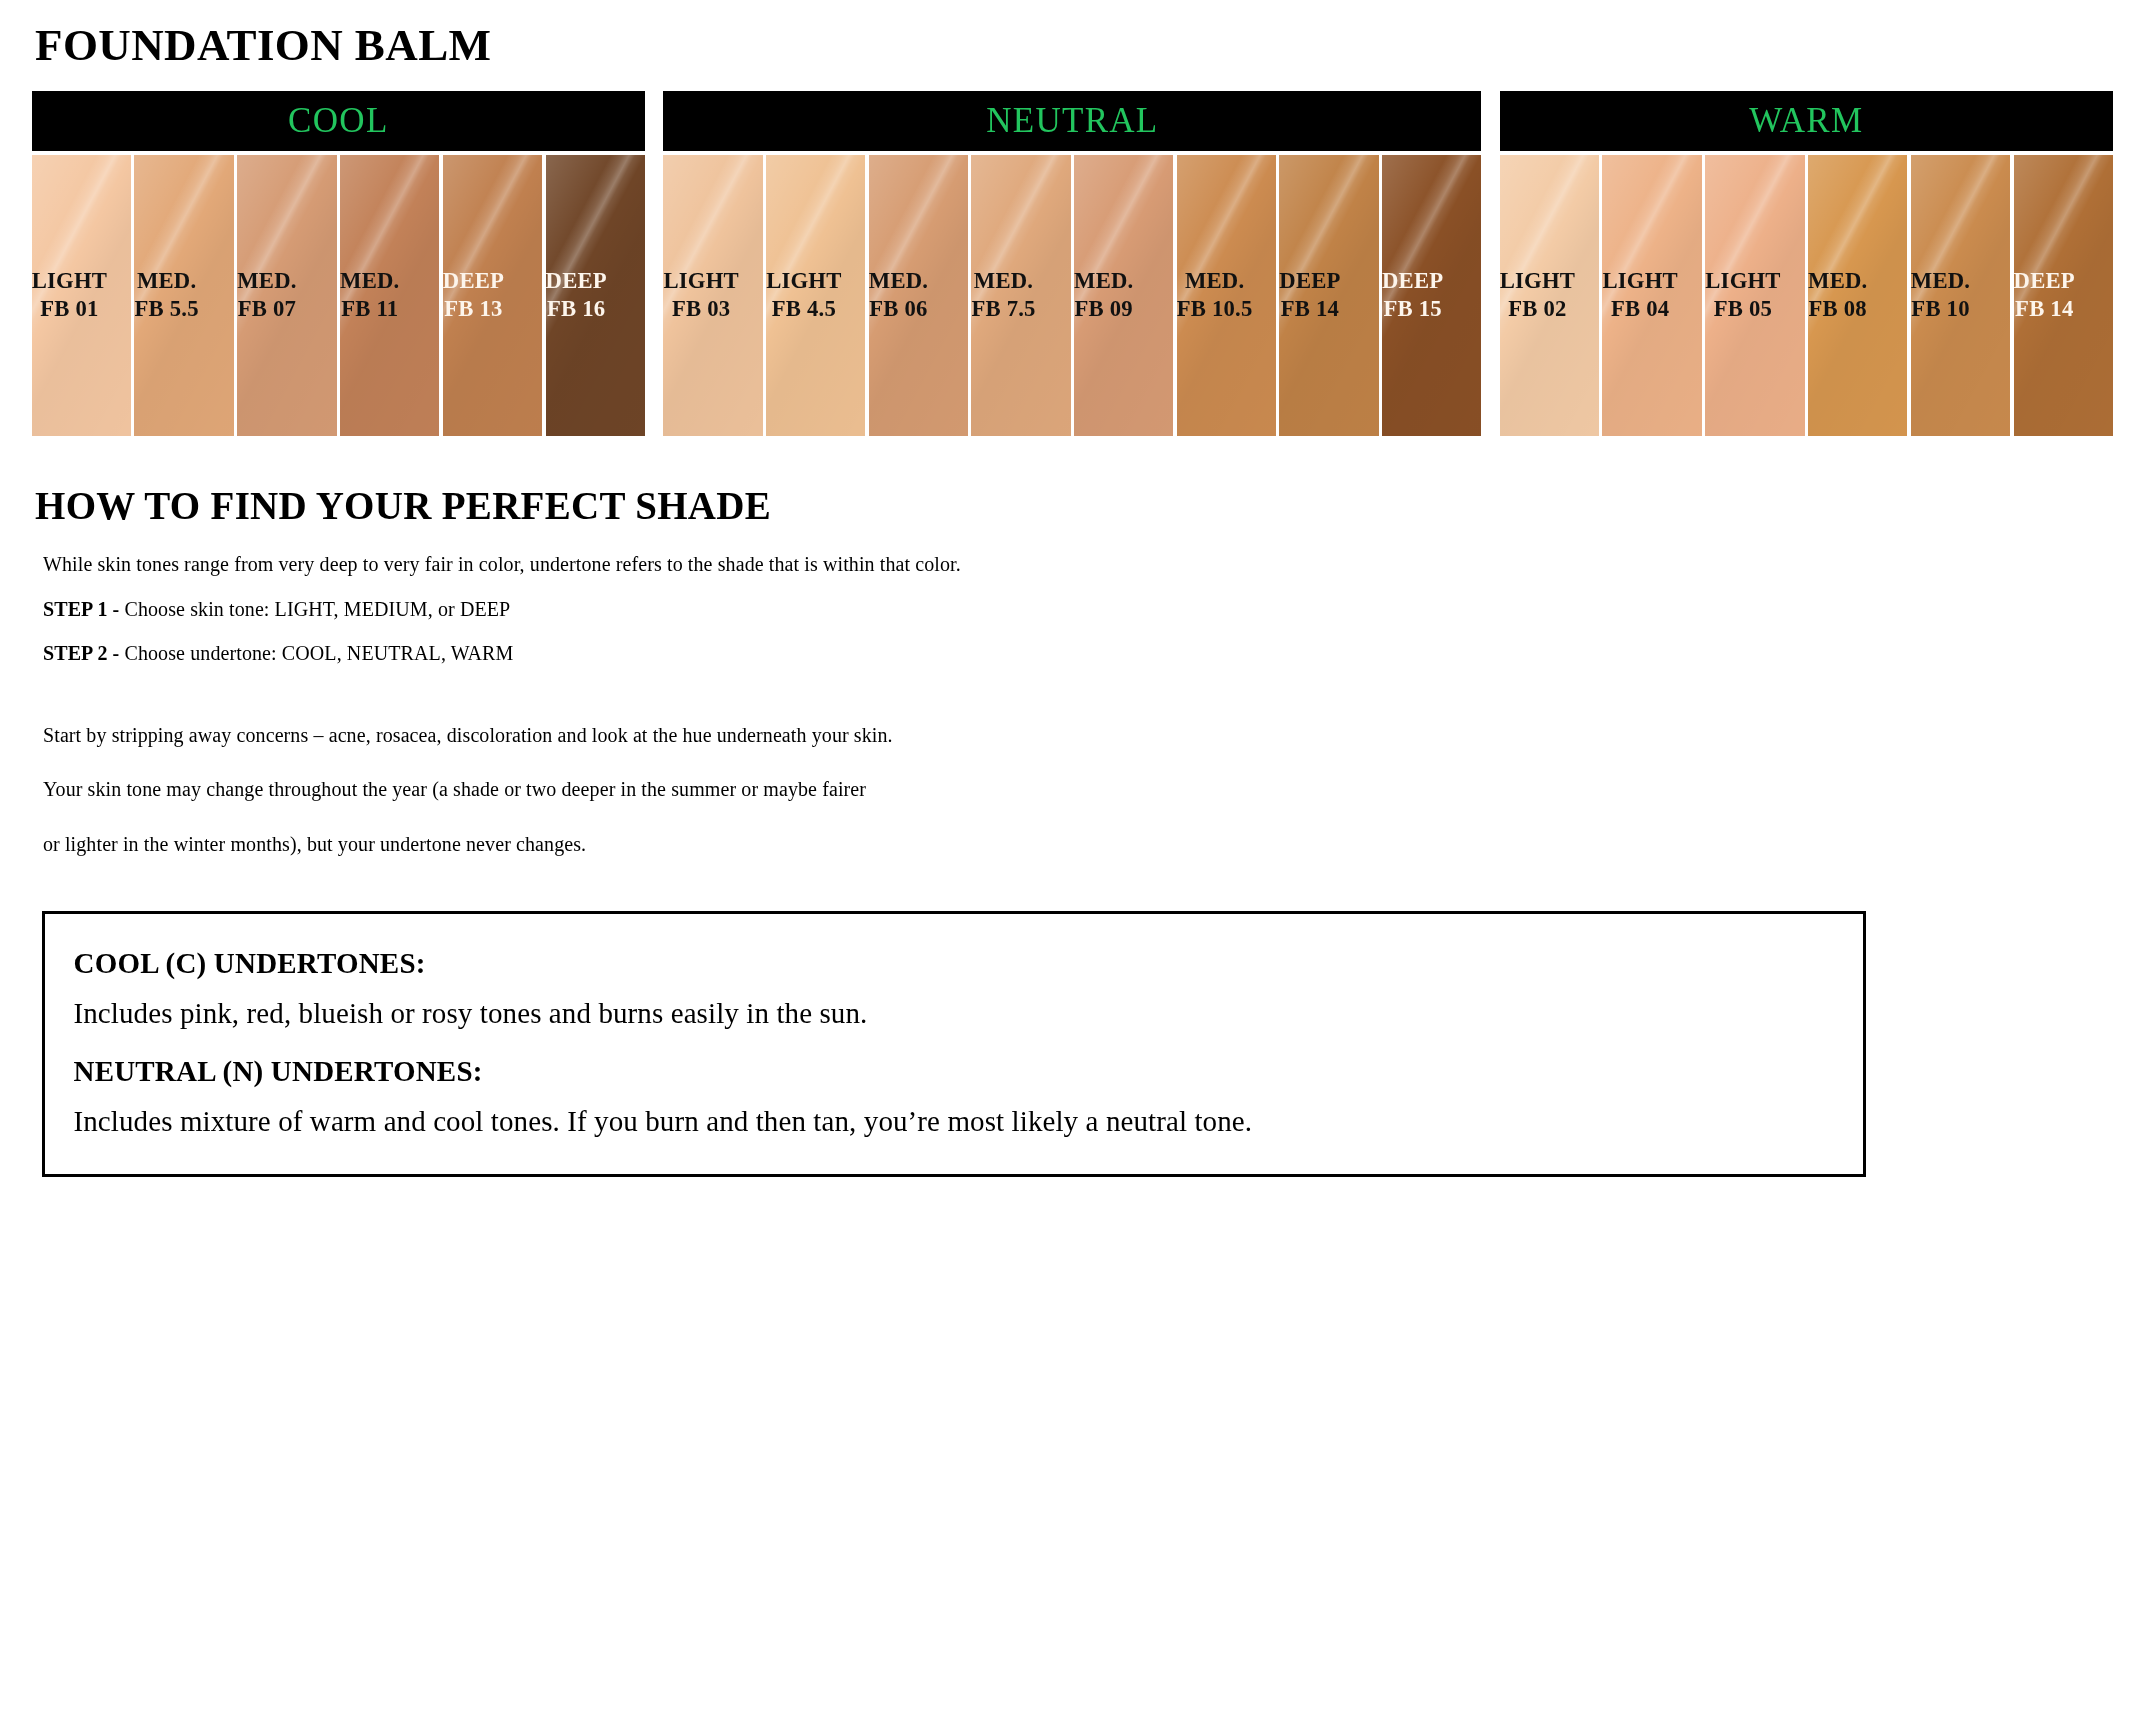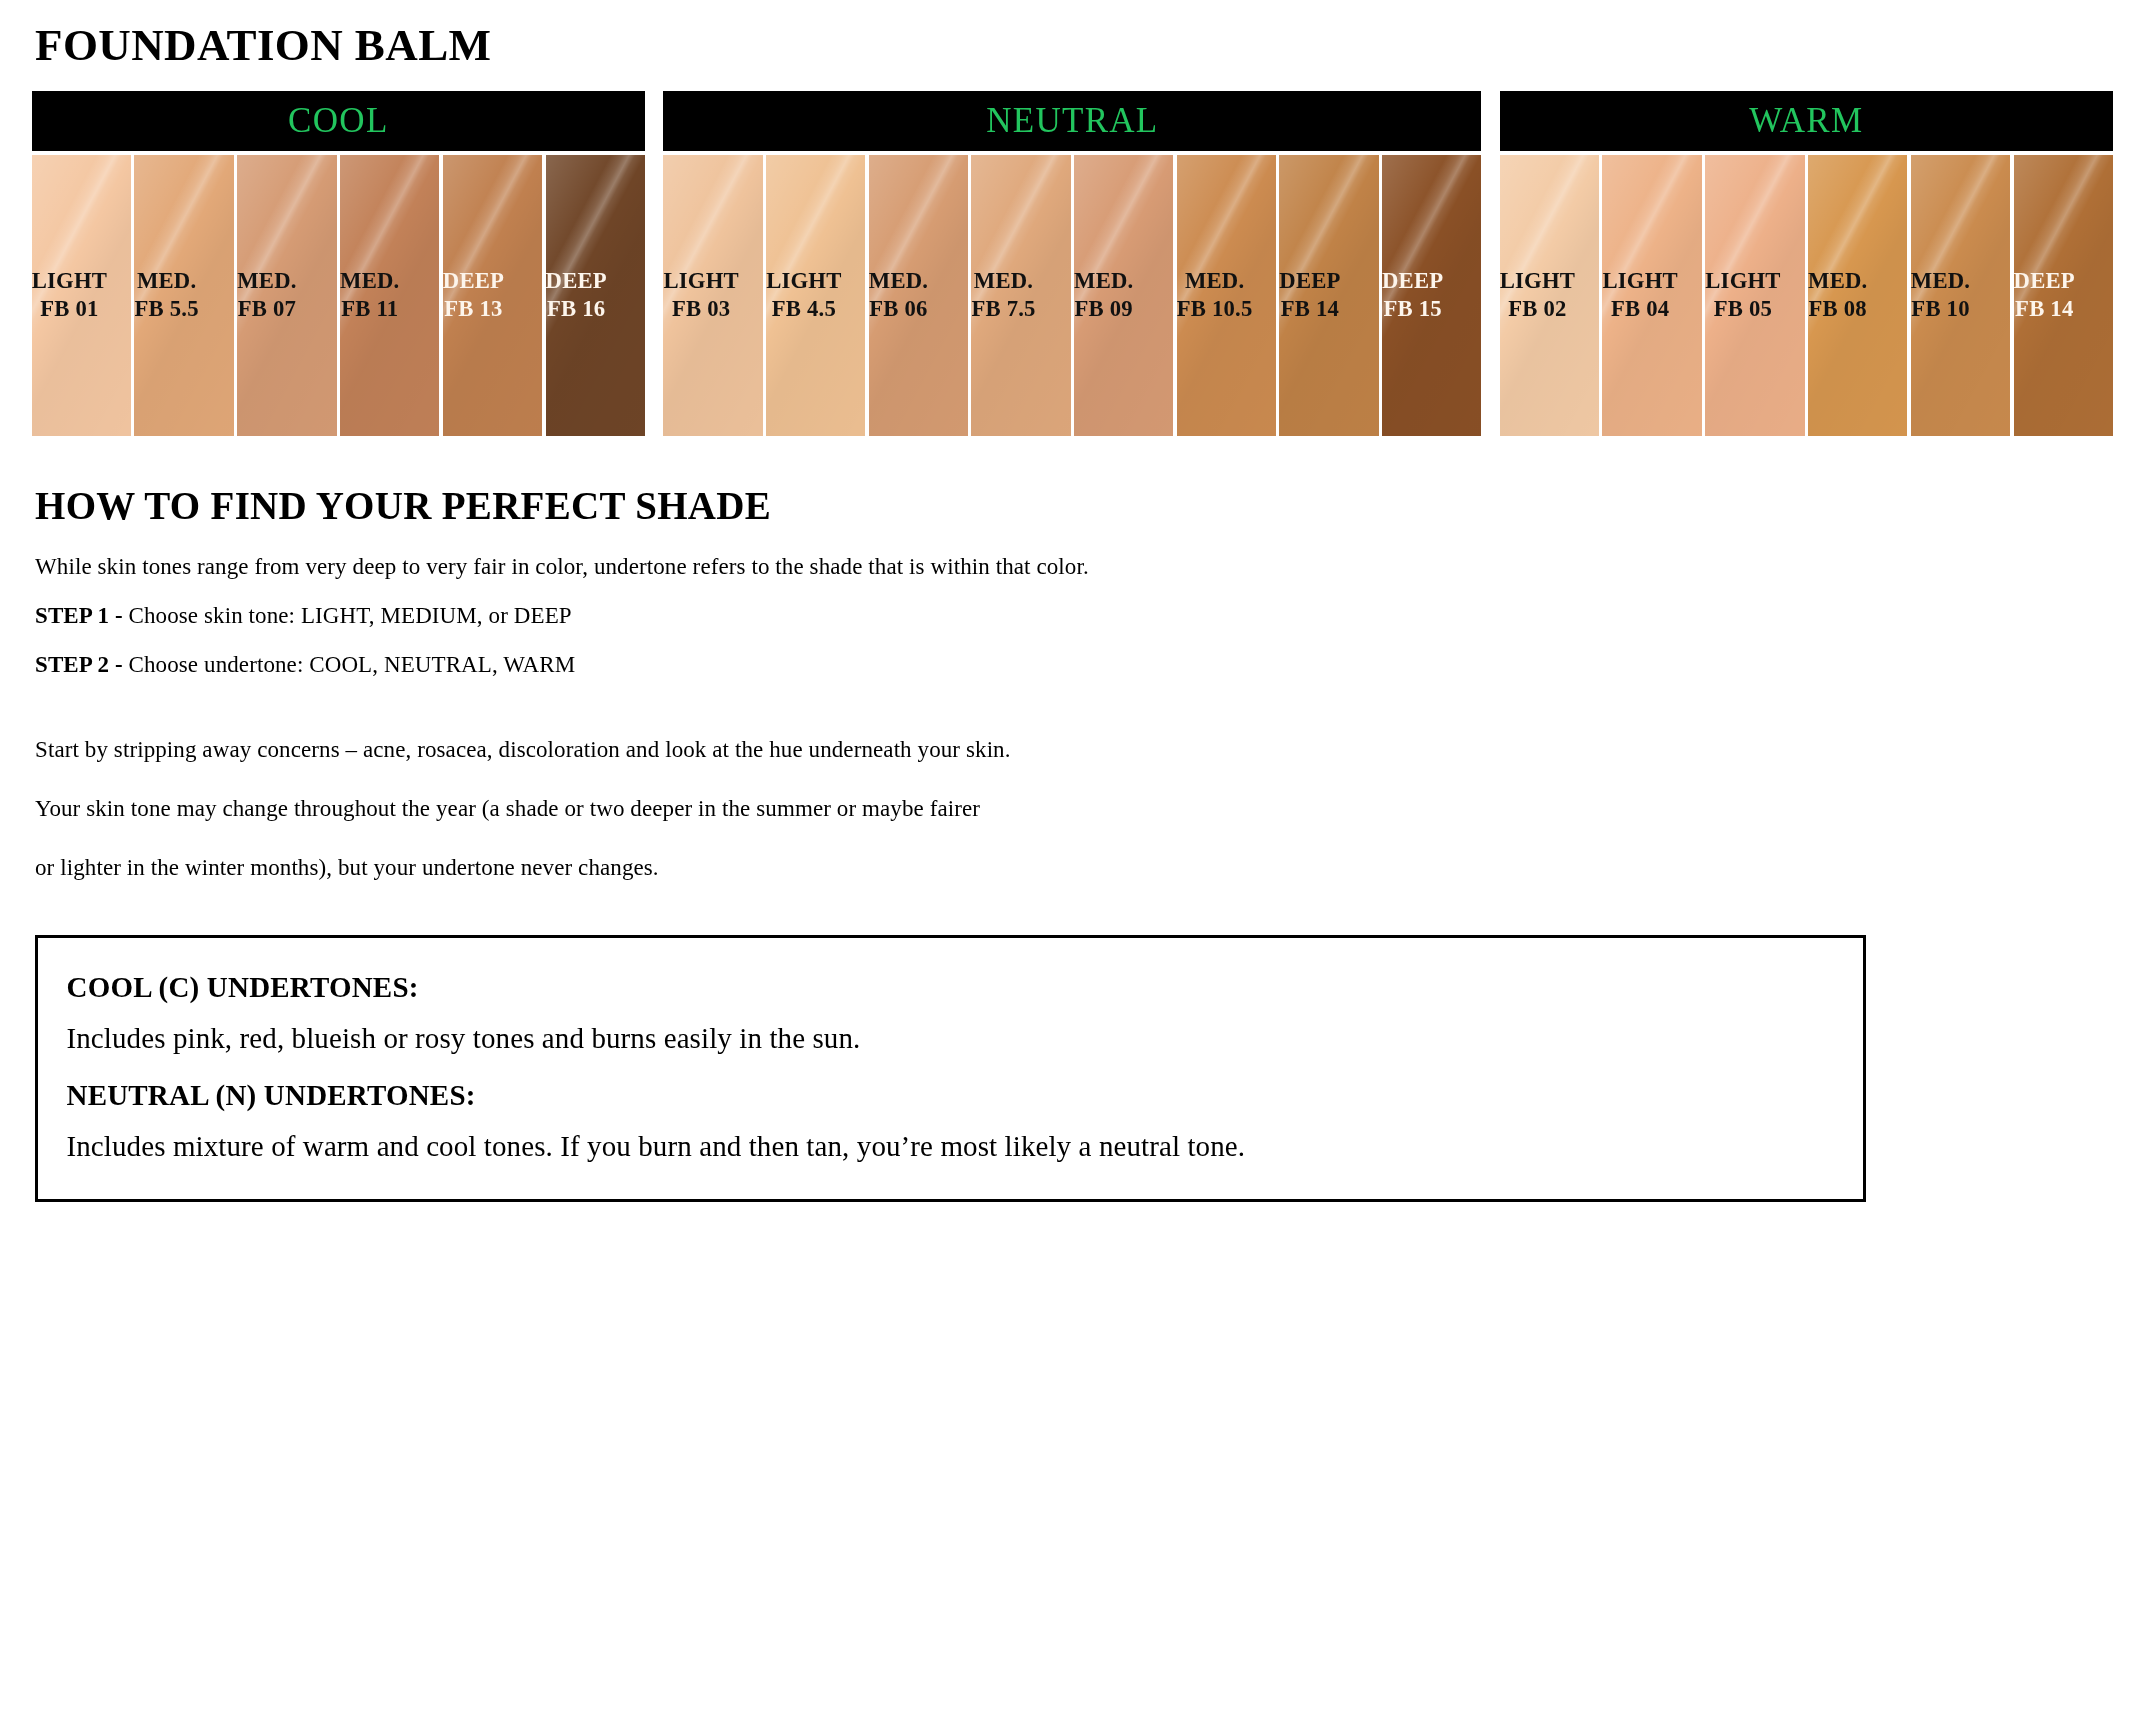--- a/index.html
+++ b/index.html
@@ -119,41 +119,41 @@
     padding-left: 5px;
   }
   .section-title {
     font-size: 39px;
     font-weight: 700;
     letter-spacing: 0.3px;
     margin: 0;
     line-height: 1.1;
   }
   .body-line {
-    font-size: 23px;
+    font-size: 20px;
     line-height: 1.38;
-    margin: 0;
+    margin: 8px;
     letter-spacing: 0.1px;
   }
   .body-line .lead {
     font-weight: 700;
   }
 
   #perfect-shade-section { margin-top: 49px; }
   #perfect-shade-section .section-title { margin-bottom: 23.5px; }
   #perfect-shade-section .body-line { margin-bottom: 17px; }
 
   #undertone-section { margin-top: 54px; }
   #undertone-section .section-title { margin-bottom: 25px; }
   #undertone-section .body-line { margin-bottom: 27px; }
 
   
   .undertone-box {
     margin-top: 52px;
-    margin-left: 5px;
+    margin-left: 12px;
     margin-right: 252px;
     border: 3.4px solid #000000;
     box-sizing: border-box;
     padding: 32px 28.5px 34px 28.5px;
   }
   .ut-entry { margin-bottom: 22px; }
   .ut-entry:last-child { margin-bottom: 0; }
   .ut-term {
     font-size: 29px;
     font-weight: 700;

